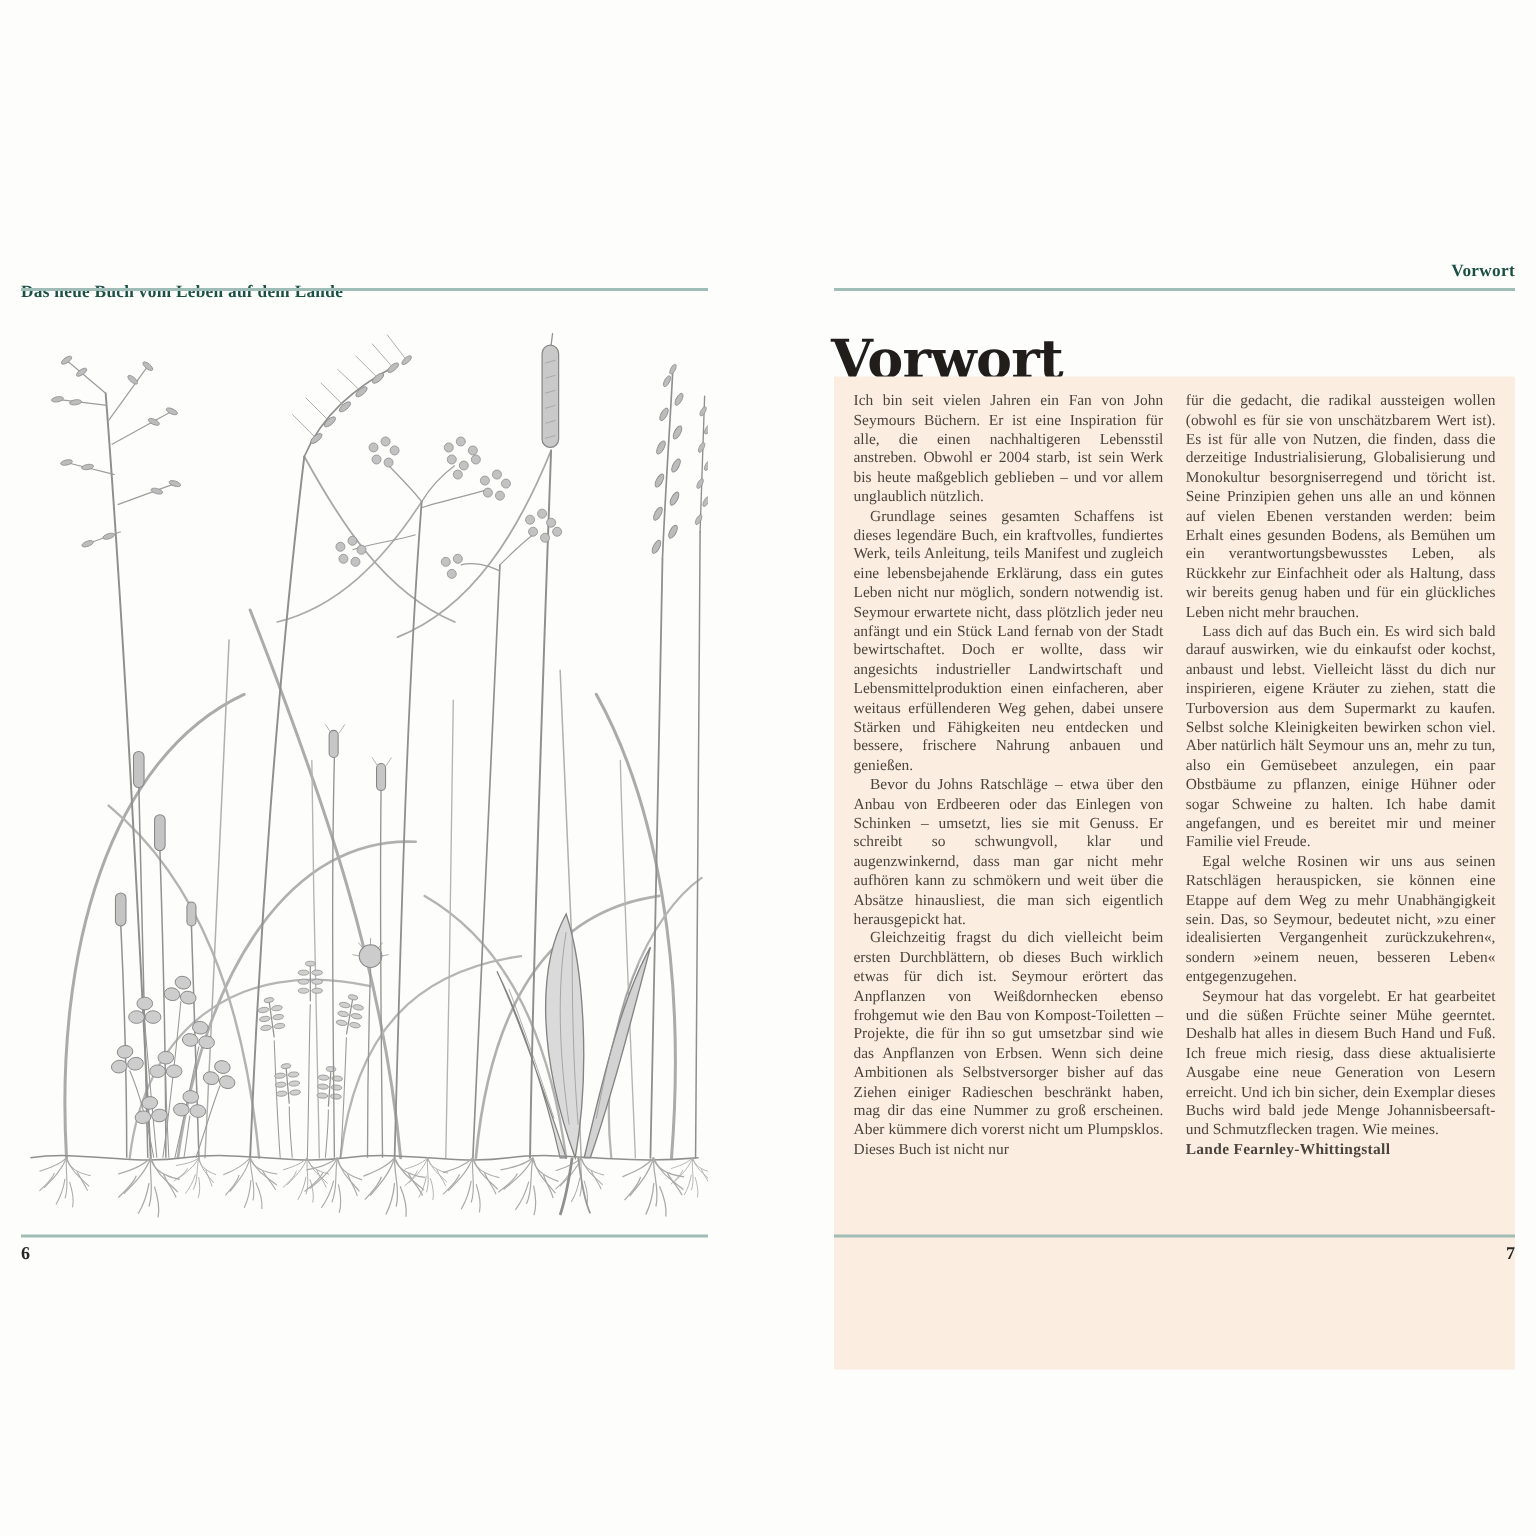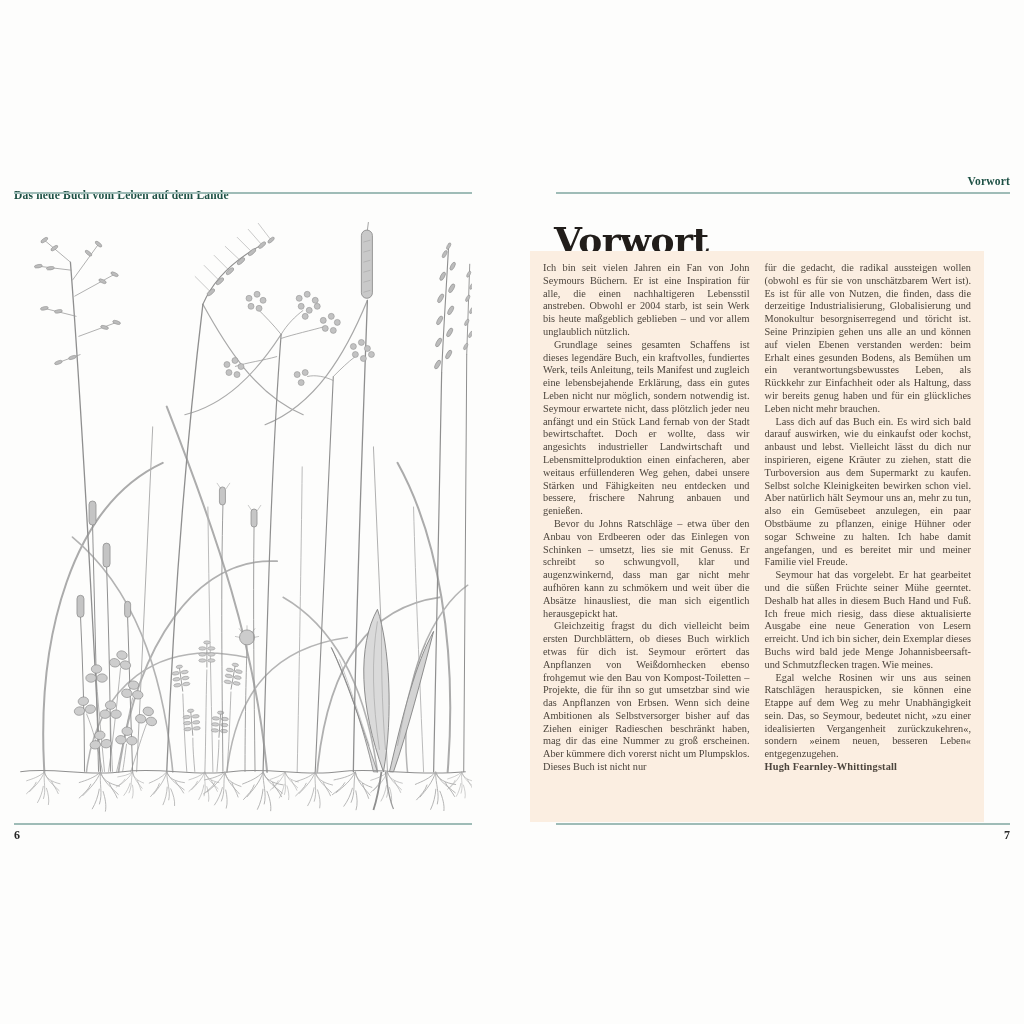--- a/index.html
+++ b/index.html
@@ -18,21 +18,21 @@
   #rule-top-left{left:14px;top:192px;width:458px;}
   #rh-right{left:556px;top:175px;width:454px;text-align:right;}
   #rule-top-right{left:556px;top:192px;width:454px;}
   #illustration{left:14px;top:204px;width:458px;height:614px;}
   #illustration svg{display:block;width:100%;height:100%;}
   #page-title{
     left:554px;top:197px;font-family:"DejaVu Serif",serif;font-weight:bold;
     font-size:36px;letter-spacing:-.5px;color:#211d1a;line-height:1.1;
   }
   #panel{
-    left:530px;top:251px;width:454px;height:571px;background:#fbeee1;
+    left:556px;top:251px;width:454px;height:662px;background:#fbeee1;
     box-sizing:border-box;padding:11px 13px 10px 13px;display:flex;gap:15px;
     overflow:hidden;
   }
   .col{flex:1 1 0;min-width:0;}
   .col p{
     margin:0;font-size:10.3px;line-height:12.8px;text-align:justify;
     hyphens:auto;-webkit-hyphens:auto;color:#4b443c;
   }
   .col p.ind{text-indent:11px;}
   .signature{
@@ -347,20 +347,20 @@
 <div class="abs" id="panel">
   <div class="col">
     <p>Ich bin seit vielen Jahren ein Fan von John Seymours Büchern. Er ist eine Inspiration für alle, die einen nachhaltigeren Lebensstil anstreben. Obwohl er 2004 starb, ist sein Werk bis heute maßgeblich geblieben – und vor allem unglaublich nützlich.</p>
     <p class="ind">Grundlage seines gesamten Schaffens ist dieses legendäre Buch, ein kraftvolles, fundiertes Werk, teils Anleitung, teils Manifest und zugleich eine lebensbejahende Erklärung, dass ein gutes Leben nicht nur möglich, sondern notwendig ist. Seymour erwartete nicht, dass plötzlich jeder neu anfängt und ein Stück Land fernab von der Stadt bewirtschaftet. Doch er wollte, dass wir angesichts industrieller Landwirtschaft und Lebensmittelproduktion einen einfacheren, aber weitaus erfüllenderen Weg gehen, dabei unsere Stärken und Fähigkeiten neu entdecken und bessere, frischere Nahrung anbauen und genießen.</p>
     <p class="ind">Bevor du Johns Ratschläge – etwa über den Anbau von Erdbeeren oder das Einlegen von Schinken – umsetzt, lies sie mit Genuss. Er schreibt so schwungvoll, klar und augenzwinkernd, dass man gar nicht mehr aufhören kann zu schmökern und weit über die Absätze hinausliest, die man sich eigentlich herausgepickt hat.</p>
     <p class="ind">Gleichzeitig fragst du dich vielleicht beim ersten Durchblättern, ob dieses Buch wirklich etwas für dich ist. Seymour erörtert das Anpflanzen von Weißdornhecken ebenso frohgemut wie den Bau von Kompost-Toiletten – Projekte, die für ihn so gut umsetzbar sind wie das Anpflanzen von Erbsen. Wenn sich deine Ambitionen als Selbstversorger bisher auf das Ziehen einiger Radieschen beschränkt haben, mag dir das eine Nummer zu groß erscheinen. Aber kümmere dich vorerst nicht um Plumpsklos. Dieses Buch ist nicht nur</p>
   </div>
   <div class="col">
     <p>für die gedacht, die radikal aussteigen wollen (obwohl es für sie von unschätzbarem Wert ist). Es ist für alle von Nutzen, die finden, dass die derzeitige Industrialisierung, Globalisierung und Monokultur besorgniserregend und töricht ist. Seine Prinzipien gehen uns alle an und können auf vielen Ebenen verstanden werden: beim Erhalt eines gesunden Bodens, als Bemühen um ein verantwortungsbewusstes Leben, als Rückkehr zur Einfachheit oder als Haltung, dass wir bereits genug haben und für ein glückliches Leben nicht mehr brauchen.</p>
     <p class="ind">Lass dich auf das Buch ein. Es wird sich bald darauf auswirken, wie du einkaufst oder kochst, anbaust und lebst. Vielleicht lässt du dich nur inspirieren, eigene Kräuter zu ziehen, statt die Turboversion aus dem Supermarkt zu kaufen. Selbst solche Kleinigkeiten bewirken schon viel. Aber natürlich hält Seymour uns an, mehr zu tun, also ein Gemüsebeet anzulegen, ein paar Obstbäume zu pflanzen, einige Hühner oder sogar Schweine zu halten. Ich habe damit angefangen, und es bereitet mir und meiner Familie viel Freude.</p>
+    <p class="ind">Egal welche Rosinen wir uns aus seinen Ratschlägen herauspicken, sie können eine Etappe auf dem Weg zu mehr Unabhängigkeit sein. Das, so Seymour, bedeutet nicht, »zu einer idealisierten Vergangenheit zurückzukehren«, sondern »einem neuen, besseren Leben« entgegenzugehen.</p>
     <p class="ind">Seymour hat das vorgelebt. Er hat gearbeitet und die süßen Früchte seiner Mühe geerntet. Deshalb hat alles in diesem Buch Hand und Fuß. Ich freue mich riesig, dass diese aktualisierte Ausgabe eine neue Generation von Lesern erreicht. Und ich bin sicher, dein Exemplar dieses Buchs wird bald jede Menge Johannisbeersaft- und Schmutzflecken tragen. Wie meines.</p>
-    <p class="ind">Egal welche Rosinen wir uns aus seinen Ratschlägen herauspicken, sie können eine Etappe auf dem Weg zu mehr Unabhängigkeit sein. Das, so Seymour, bedeutet nicht, »zu einer idealisierten Vergangenheit zurückzukehren«, sondern »einem neuen, besseren Leben« entgegenzugehen.</p>
-    <p class="signature">Hugh Fearnley-Whittingstall</p>
+    <p class="signature">Lande Fearnley-Whittingstall</p>
   </div>
 </div>
 
 <div class="abs rule" id="rule-bot-right"></div>
 <div class="abs page-num" id="pn-right">7</div>
 
 </body></html>

